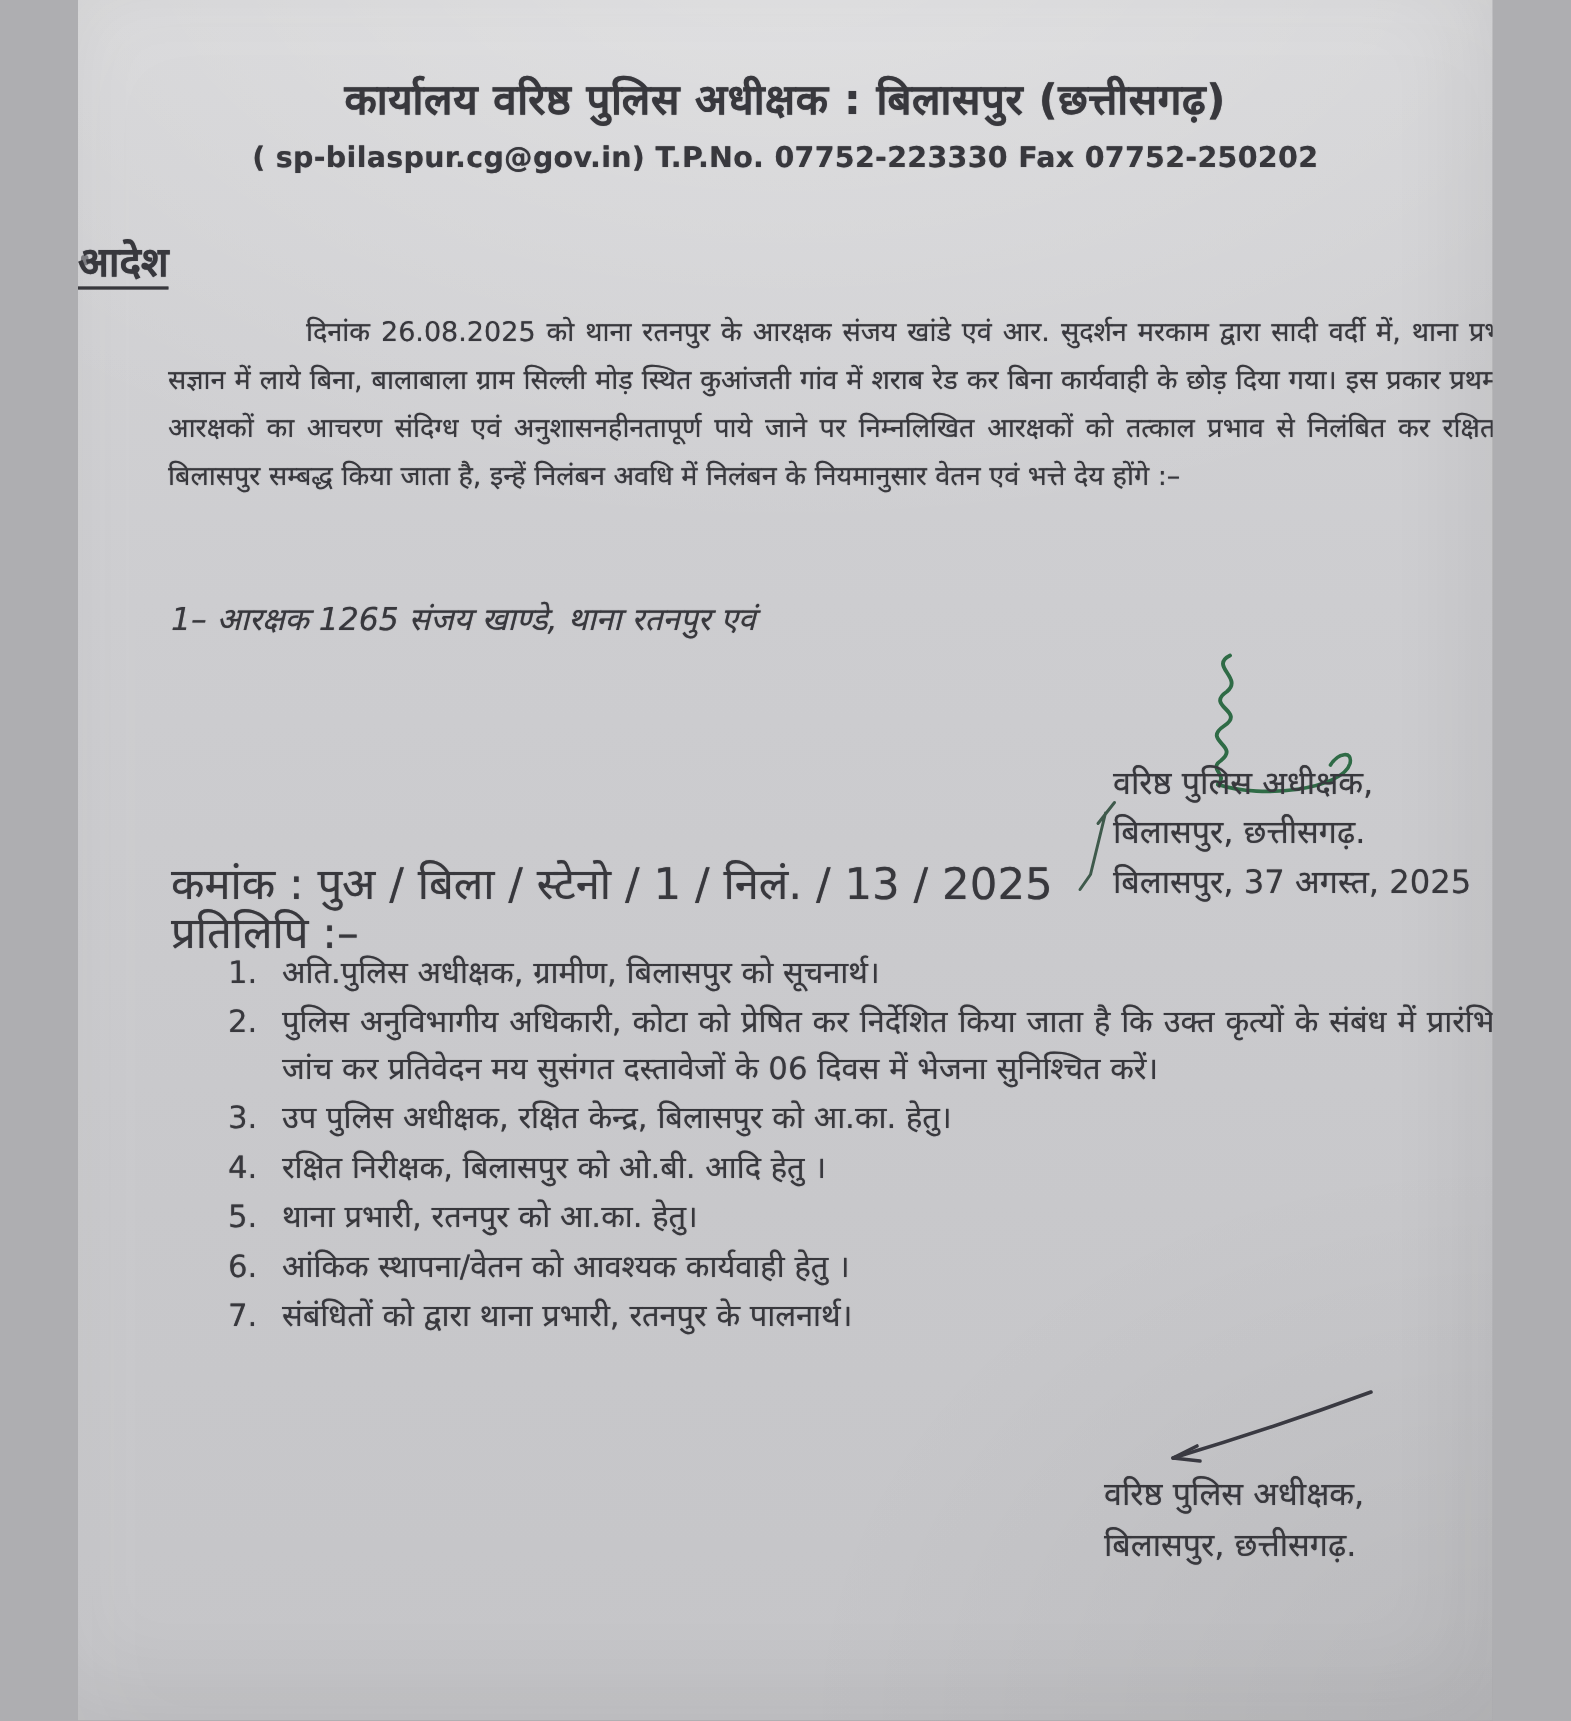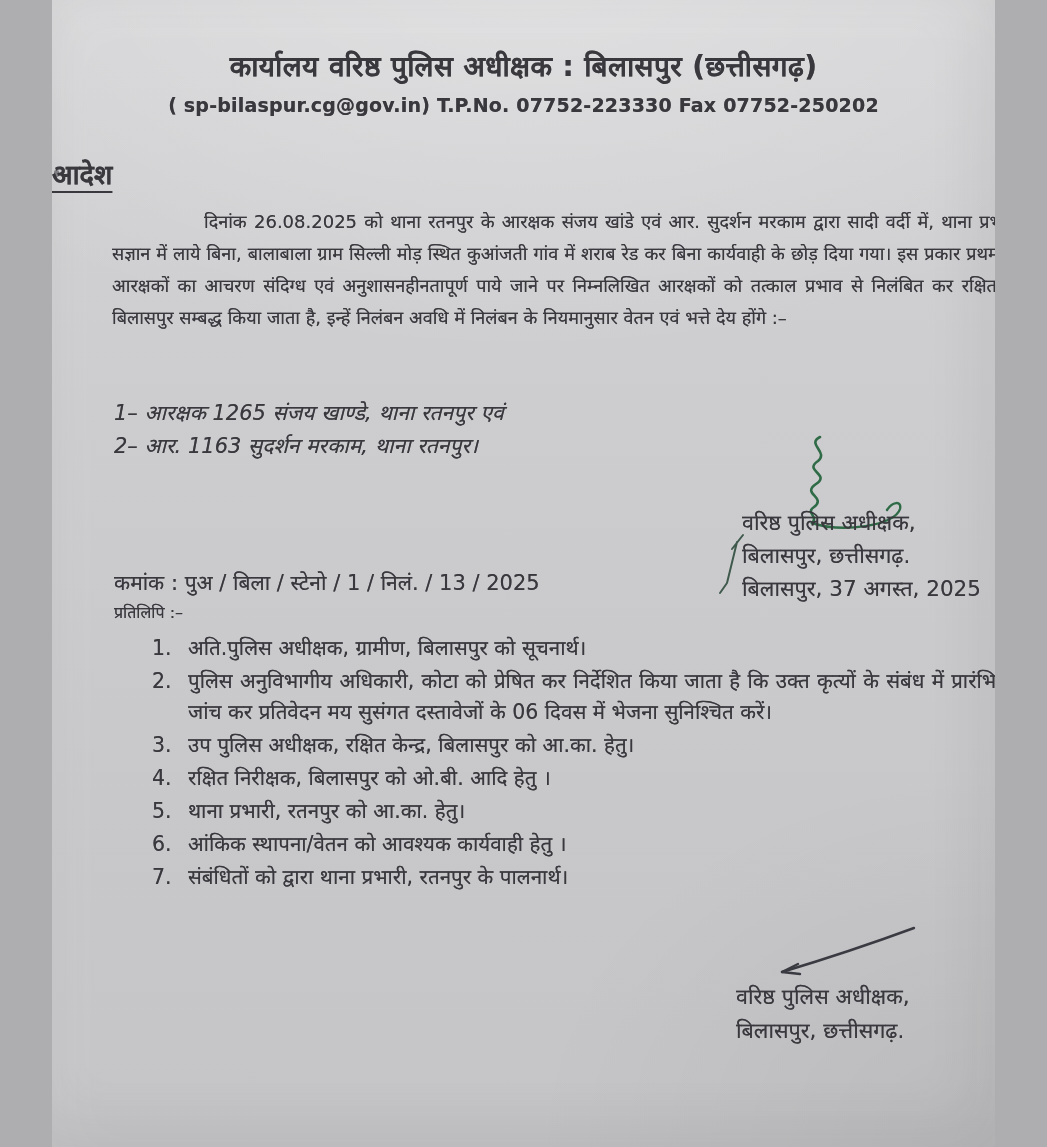--- a/index.html
+++ b/index.html
@@ -36,22 +36,22 @@
 
   .officers{position:absolute;top:397px;left:62px;font-size:21px;line-height:33px;font-style:italic;}
 
   .sig-ink{position:absolute;pointer-events:none;}
   .sig-top-svg{left:640px;top:423px;}
   .sig-bottom-svg{left:712px;top:918px;}
 
   .sig-top{position:absolute;top:506px;left:690px;font-size:21.5px;line-height:33px;}
   .sig-bottom{position:absolute;top:980px;left:684px;font-size:21.5px;line-height:34px;}
 
-  .ref{position:absolute;top:568px;left:62px;font-size:21px;text-align:center;}
-  .copies-label{position:absolute;top:601px;left:62px;font-size:16px;text-align:right;}
+  .ref{position:absolute;top:568px;left:62px;font-size:29px;text-align:center;}
+  .copies-label{position:absolute;top:601px;left:62px;font-size:29px;text-align:right;}
 
   .copies{position:absolute;top:633px;left:100px;width:860px;}
   .copy-item{display:flex;align-items:flex-start;font-size:20.5px;line-height:31px;margin-bottom:2px;}
   .copy-item .num{flex:0 0 36px;}
   .copy-item .txt{flex:1 1 auto;text-align:justify;}
 </style>
 </head>
 <body>
 
 <div class="page">
@@ -63,21 +63,20 @@
   </div>
 
   <div class="order-title-wrap">
     <span class="order-title">आदेश</span>
   </div>
 
   <p class="body-para">दिनांक 26.08.2025 को थाना रतनपुर के आरक्षक संजय खांडे एवं आर. सुदर्शन मरकाम द्वारा सादी वर्दी में, थाना प्रभारी के सज्ञान में लाये बिना, बालाबाला ग्राम सिल्ली मोड़ स्थित कुआंजती गांव में शराब रेड कर बिना कार्यवाही के छोड़ दिया गया। इस प्रकार प्रथम दृष्टया आरक्षकों का आचरण संदिग्ध एवं अनुशासनहीनतापूर्ण पाये जाने पर निम्नलिखित आरक्षकों को तत्काल प्रभाव से निलंबित कर रक्षित केन्द्र, बिलासपुर सम्बद्ध किया जाता है, इन्हें निलंबन अवधि में निलंबन के नियमानुसार वेतन एवं भत्ते देय होंगे :–</p>
 
   <div class="officers">
     <div>1– आरक्षक 1265 संजय खाण्डे, थाना रतनपुर एवं</div>
-    <div>2– आर. 1163 सुदर्शन मरकाम, थाना रतनपुर।</div>
   </div>
 
   <svg class="sig-ink sig-top-svg" width="225" height="190" viewBox="0 0 225 190" fill="none">
     <path d="M128,14 C114,21 137,29 126,38 C111,48 139,51 124,61 C109,71 135,74 122,84 C113,90 127,93 120,100" stroke="#2f6b46" stroke-width="2.6" stroke-linecap="round" fill="none"></path>
     <path d="M120,100 C150,110 203,103 208,86 C210,77 200,79 195,87" stroke="#2f6b46" stroke-width="2.4" stroke-linecap="round" fill="none"></path>
     <path d="M51,112 L40,126 M45,119 L35,160 M35,160 L28,170" stroke="#3f5a4c" stroke-width="2" stroke-linecap="round" fill="none"></path>
   </svg>
 
   <div class="sig-top">
     <div>वरिष्ठ पुलिस अधीक्षक,</div>

